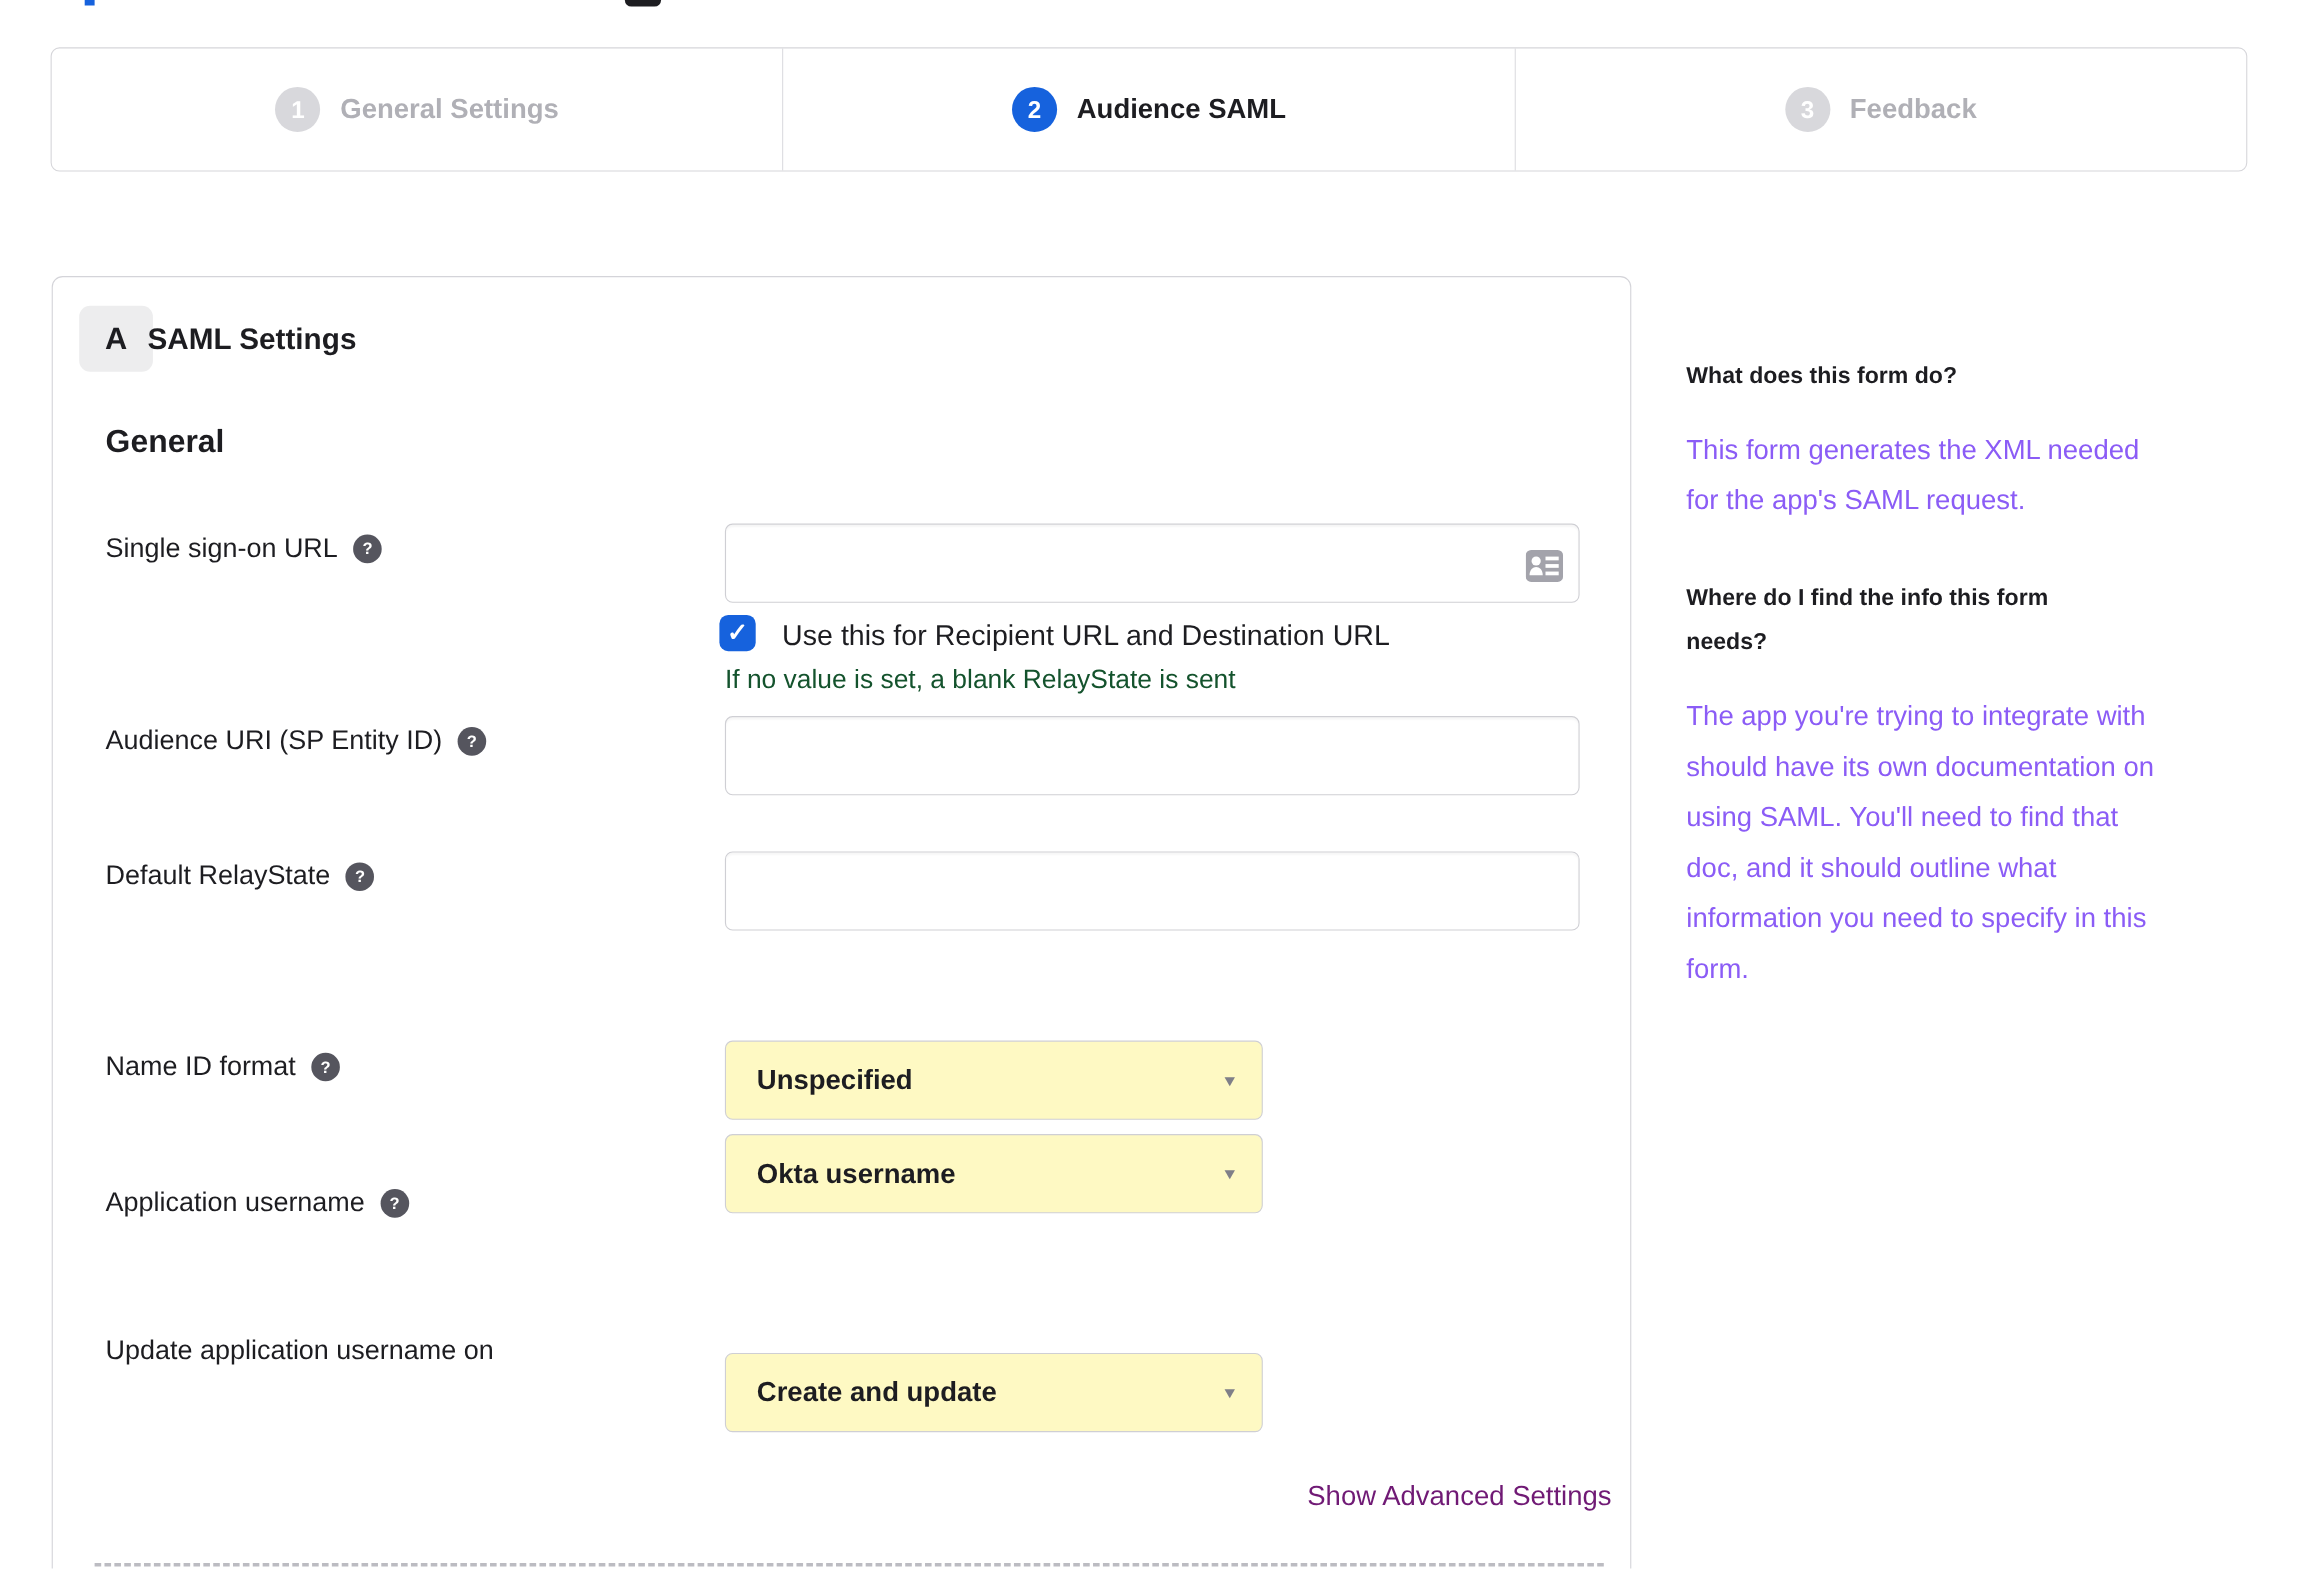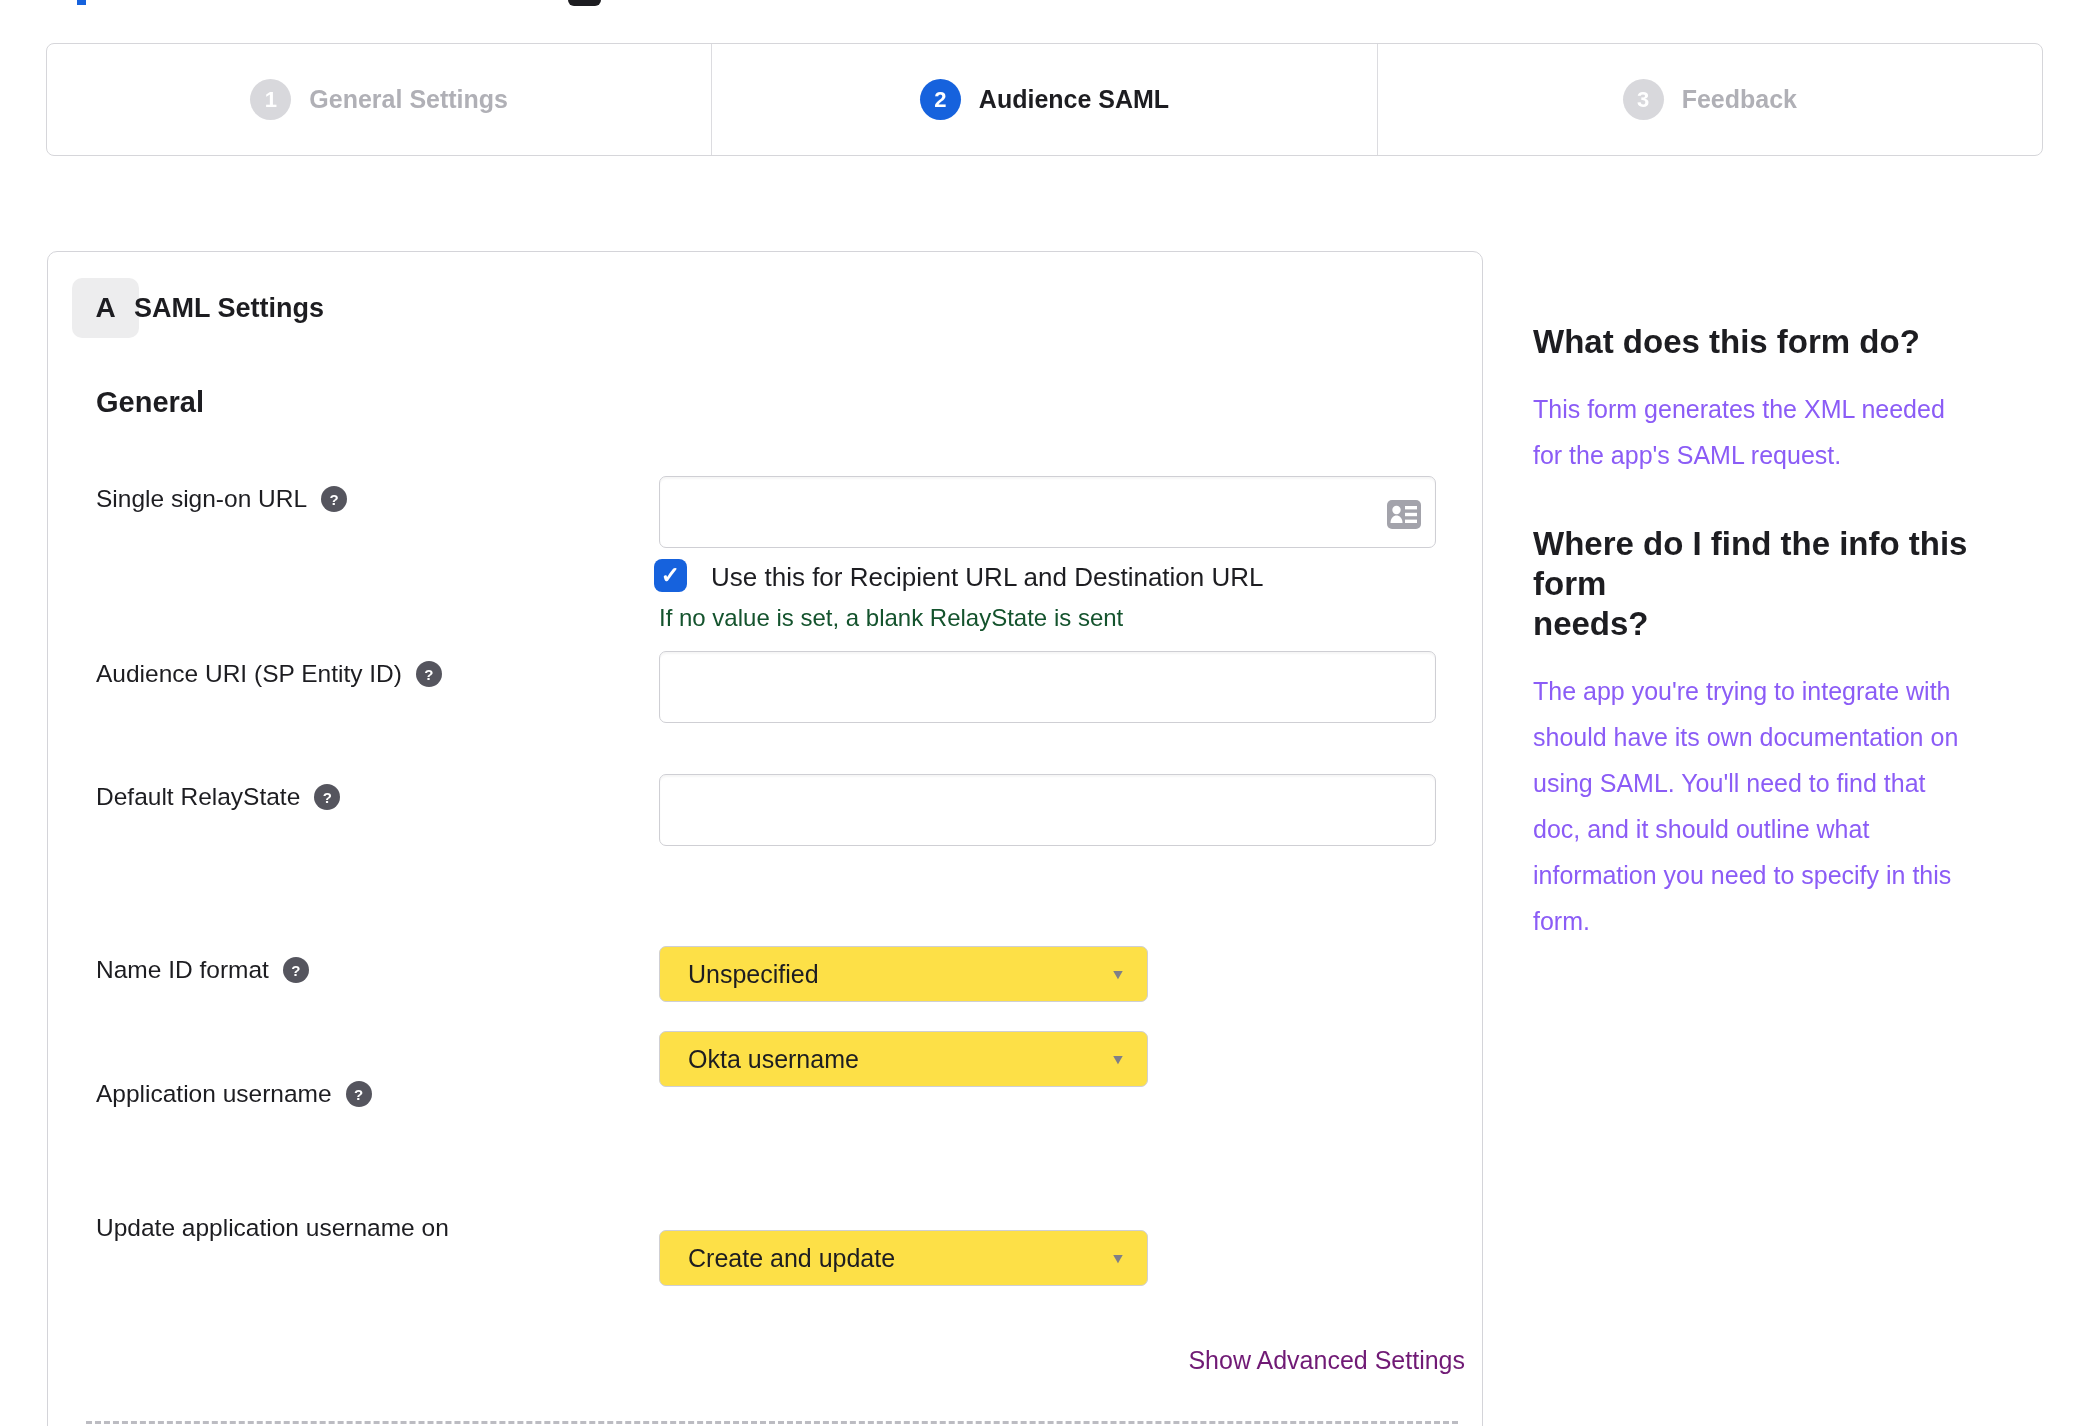--- a/index.html
+++ b/index.html
@@ -66,44 +66,44 @@
   .checkbox{
     position:absolute;left:606px;width:33px;height:33px;border-radius:8px;
     background:#1662dd;color:#fff;display:flex;align-items:center;justify-content:center;
     font-size:23px;font-weight:bold;cursor:pointer;
   }
   .checkbox-label{position:absolute;left:663px;font-size:26px;color:#1d1d21;white-space:nowrap;}
 
   .helper-text{position:absolute;left:611px;font-size:24px;color:#14532d;white-space:nowrap;}
 
   .select{
-    position:absolute;left:611px;width:489px;height:56px;box-sizing:border-box;
-    border:1px solid #cfcfd4;border-radius:7px;background:#fde047;
-    display:flex;align-items:center;cursor:pointer;
+    position:absolute;left:611px;width:489px;height:72px;box-sizing:border-box;
+    border:1px solid #cfcfd4;border-radius:7px;background:#fef9c3;
+    display:flex;align-items:center;cursor:pointer;font-weight:bold;
   }
   .select-value{font-size:25px;color:#1d1d21;padding-left:28px;}
   .select-caret{
     position:absolute;right:22px;top:50%;transform:translateY(-50%) scaleX(1.15);
     font-size:14px;color:#7f7f88;
   }
 
   .advanced-link{
     position:absolute;left:585px;top:1094px;width:832px;text-align:right;
     font-size:25px;font-weight:500;color:#701a75;cursor:pointer;text-decoration:none;
     white-space:nowrap;
   }
   .dashed-divider{
     position:absolute;left:38px;top:1169px;width:1372px;height:0;
     border-top:3.5px dashed #bcbcc2;
   }
 
   
   .sidebar{position:absolute;left:1533px;top:322px;width:512px;}
   .sidebar h3{
-    margin:0;font-size:33px;font-weight:bold;color:#1d1d21;line-height:40px;
+    margin:0;font-size:21px;font-weight:bold;color:#1d1d21;line-height:40px;
     white-space:pre-line;
   }
   .sidebar p{
     margin:24px 0 0 0;font-size:25px;color:#8b5cf6;line-height:46px;
     white-space:pre-line;
   }
   .sidebar .sb-gap{margin-top:46px;}
 </style>
 </head>
 <body>

